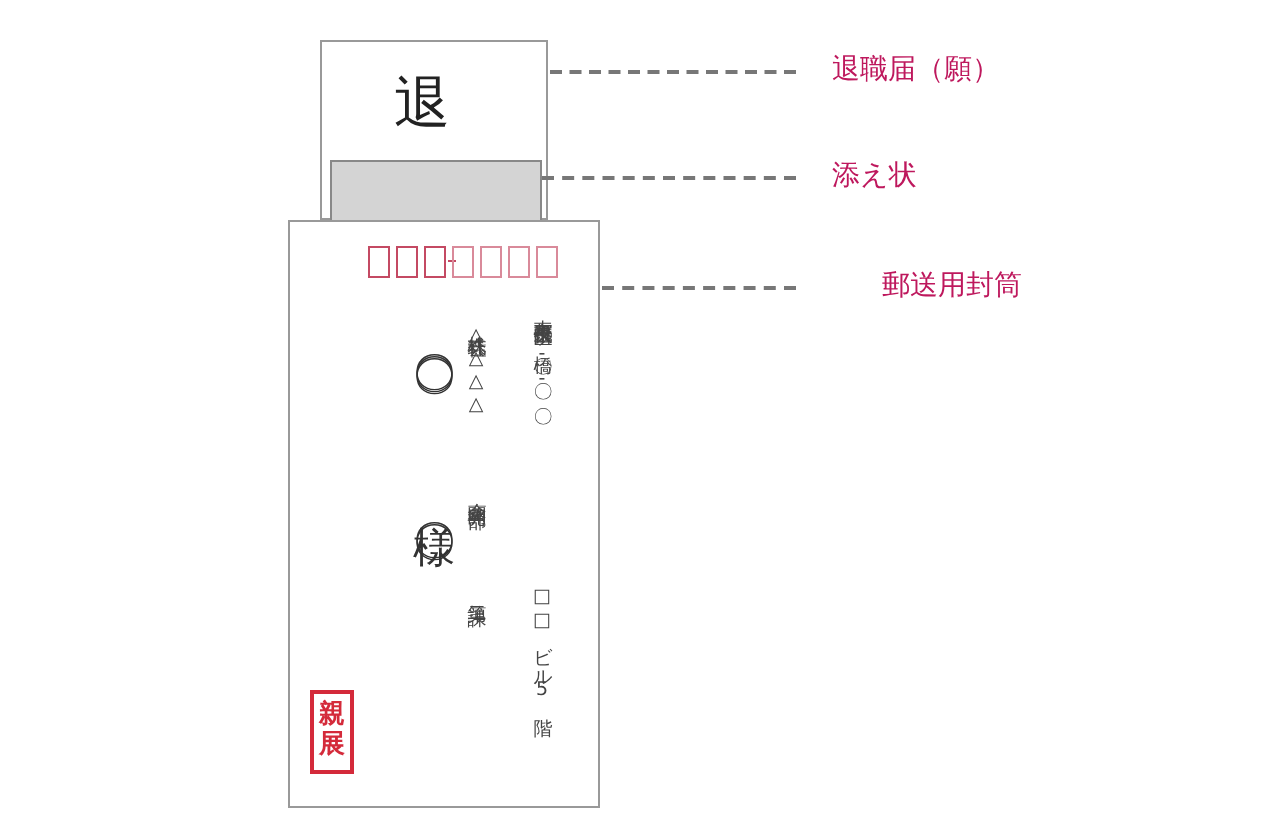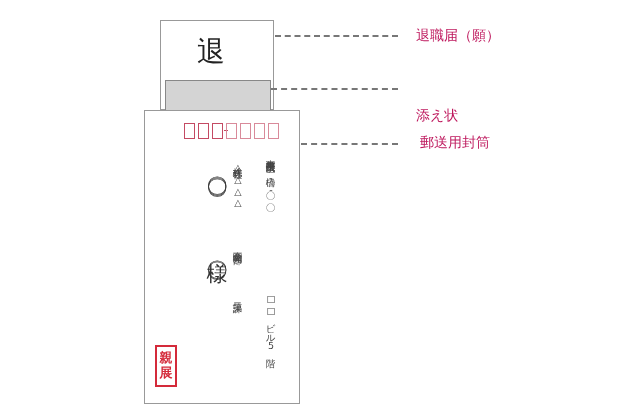--- a/index.html
+++ b/index.html
@@ -71,14 +71,14 @@
 <div class="abs stamp">
   <span>親</span>
   <span>展</span>
 </div>
 
 <div class="abs leader" style="left:275px; top:35px; width:123px;"></div>
 <div class="abs leader" style="left:271px; top:88px; width:127px;"></div>
 <div class="abs leader" style="left:301px; top:143px; width:97px;"></div>
 
 <div class="abs label" style="left:416px; top:28px;">退職届（願）</div>
-<div class="abs label" style="left:416px; top:81px;margin-top:27px;">添え状</div>
-<div class="abs label" style="left:420px; top:136px;font-family:Liberation Serif, serif;">郵送用封筒</div>
+<div class="abs label" style="left:416px; top:81px;">添え状</div>
+<div class="abs label" style="left:441px; top:136px;">郵送用封筒</div>
 
 </body></html>

